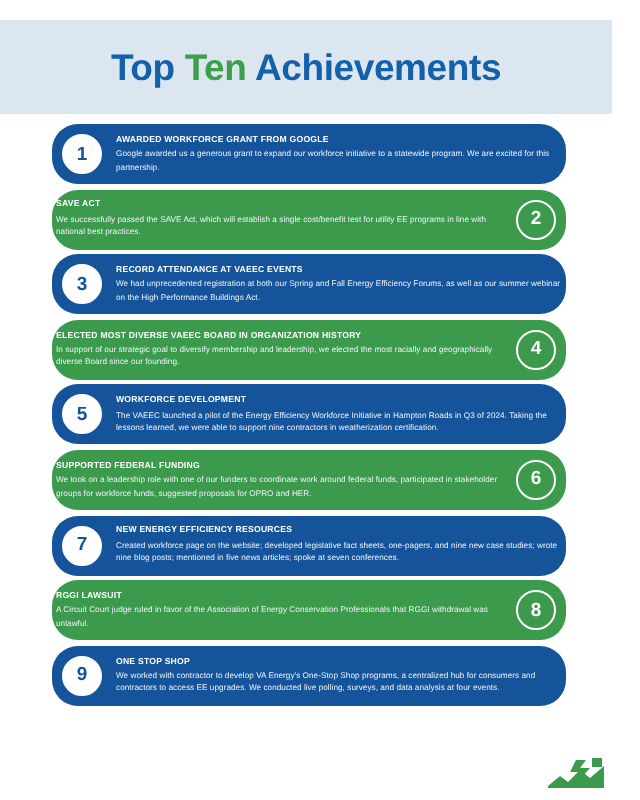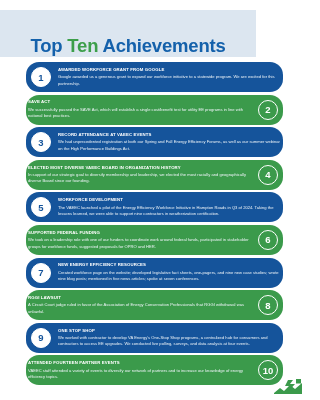--- a/index.html
+++ b/index.html
@@ -17,25 +17,25 @@
   .page {
     position: absolute;
     inset: 0;
     background: #ffffff;
   }
   
   .header-band {
     position: absolute;
     left: 0;
     top: 10px;
-    width: 256px;
+    width: 306px;
     height: 47px;
     background: #dce6f0;
     display: flex;
-    align-items: flex-end;
+    align-items: center;
     justify-content: center;
   }
   .page-title {
     font-size: 18.5px;
     font-weight: bold;
     letter-spacing: -0.2px;
     white-space: nowrap;
   }
   .t-blue  { color: #1461ab; }
   .t-green { color: #3c9f4a; }
@@ -178,27 +178,20 @@
         </div>
         <div class="badge right">8</div>
       </div>
       <div class="item blue">
         <div class="badge left">9</div>
         <div class="body-text">
           <div class="item-title">ONE STOP SHOP</div>
           <div class="item-desc">We worked with contractor to develop VA Energy's One-Stop Shop programs, a centralized hub for consumers and contractors to access EE upgrades. We conducted live polling, surveys, and data analysis at four events.</div>
         </div>
       </div>
-      <div class="item green">
-        <div class="body-text">
-          <div class="item-title">ATTENDED FOURTEEN PARTNER EVENTS</div>
-          <div class="item-desc">VAEEC staff attended a variety of events to diversify our network of partners and to increase our knowledge of energy efficiency topics.</div>
-        </div>
-        <div class="badge right">10</div>
-      </div>
     </div>
 
   <svg class="logo" viewBox="0 0 60 34">
     <path d="M2 30 L14 20 L22 26 L34 14 L44 22 L58 10 L58 32 L2 32 Z" fill="#3b9a4b"></path>
     <path d="M30 4 L40 4 L34 12 L44 12 L28 30 L32 16 L24 16 Z" fill="#3b9a4b"></path>
     <rect x="46" y="2" width="10" height="9" fill="#3b9a4b"></rect>
   </svg>
 
 </div>
 

